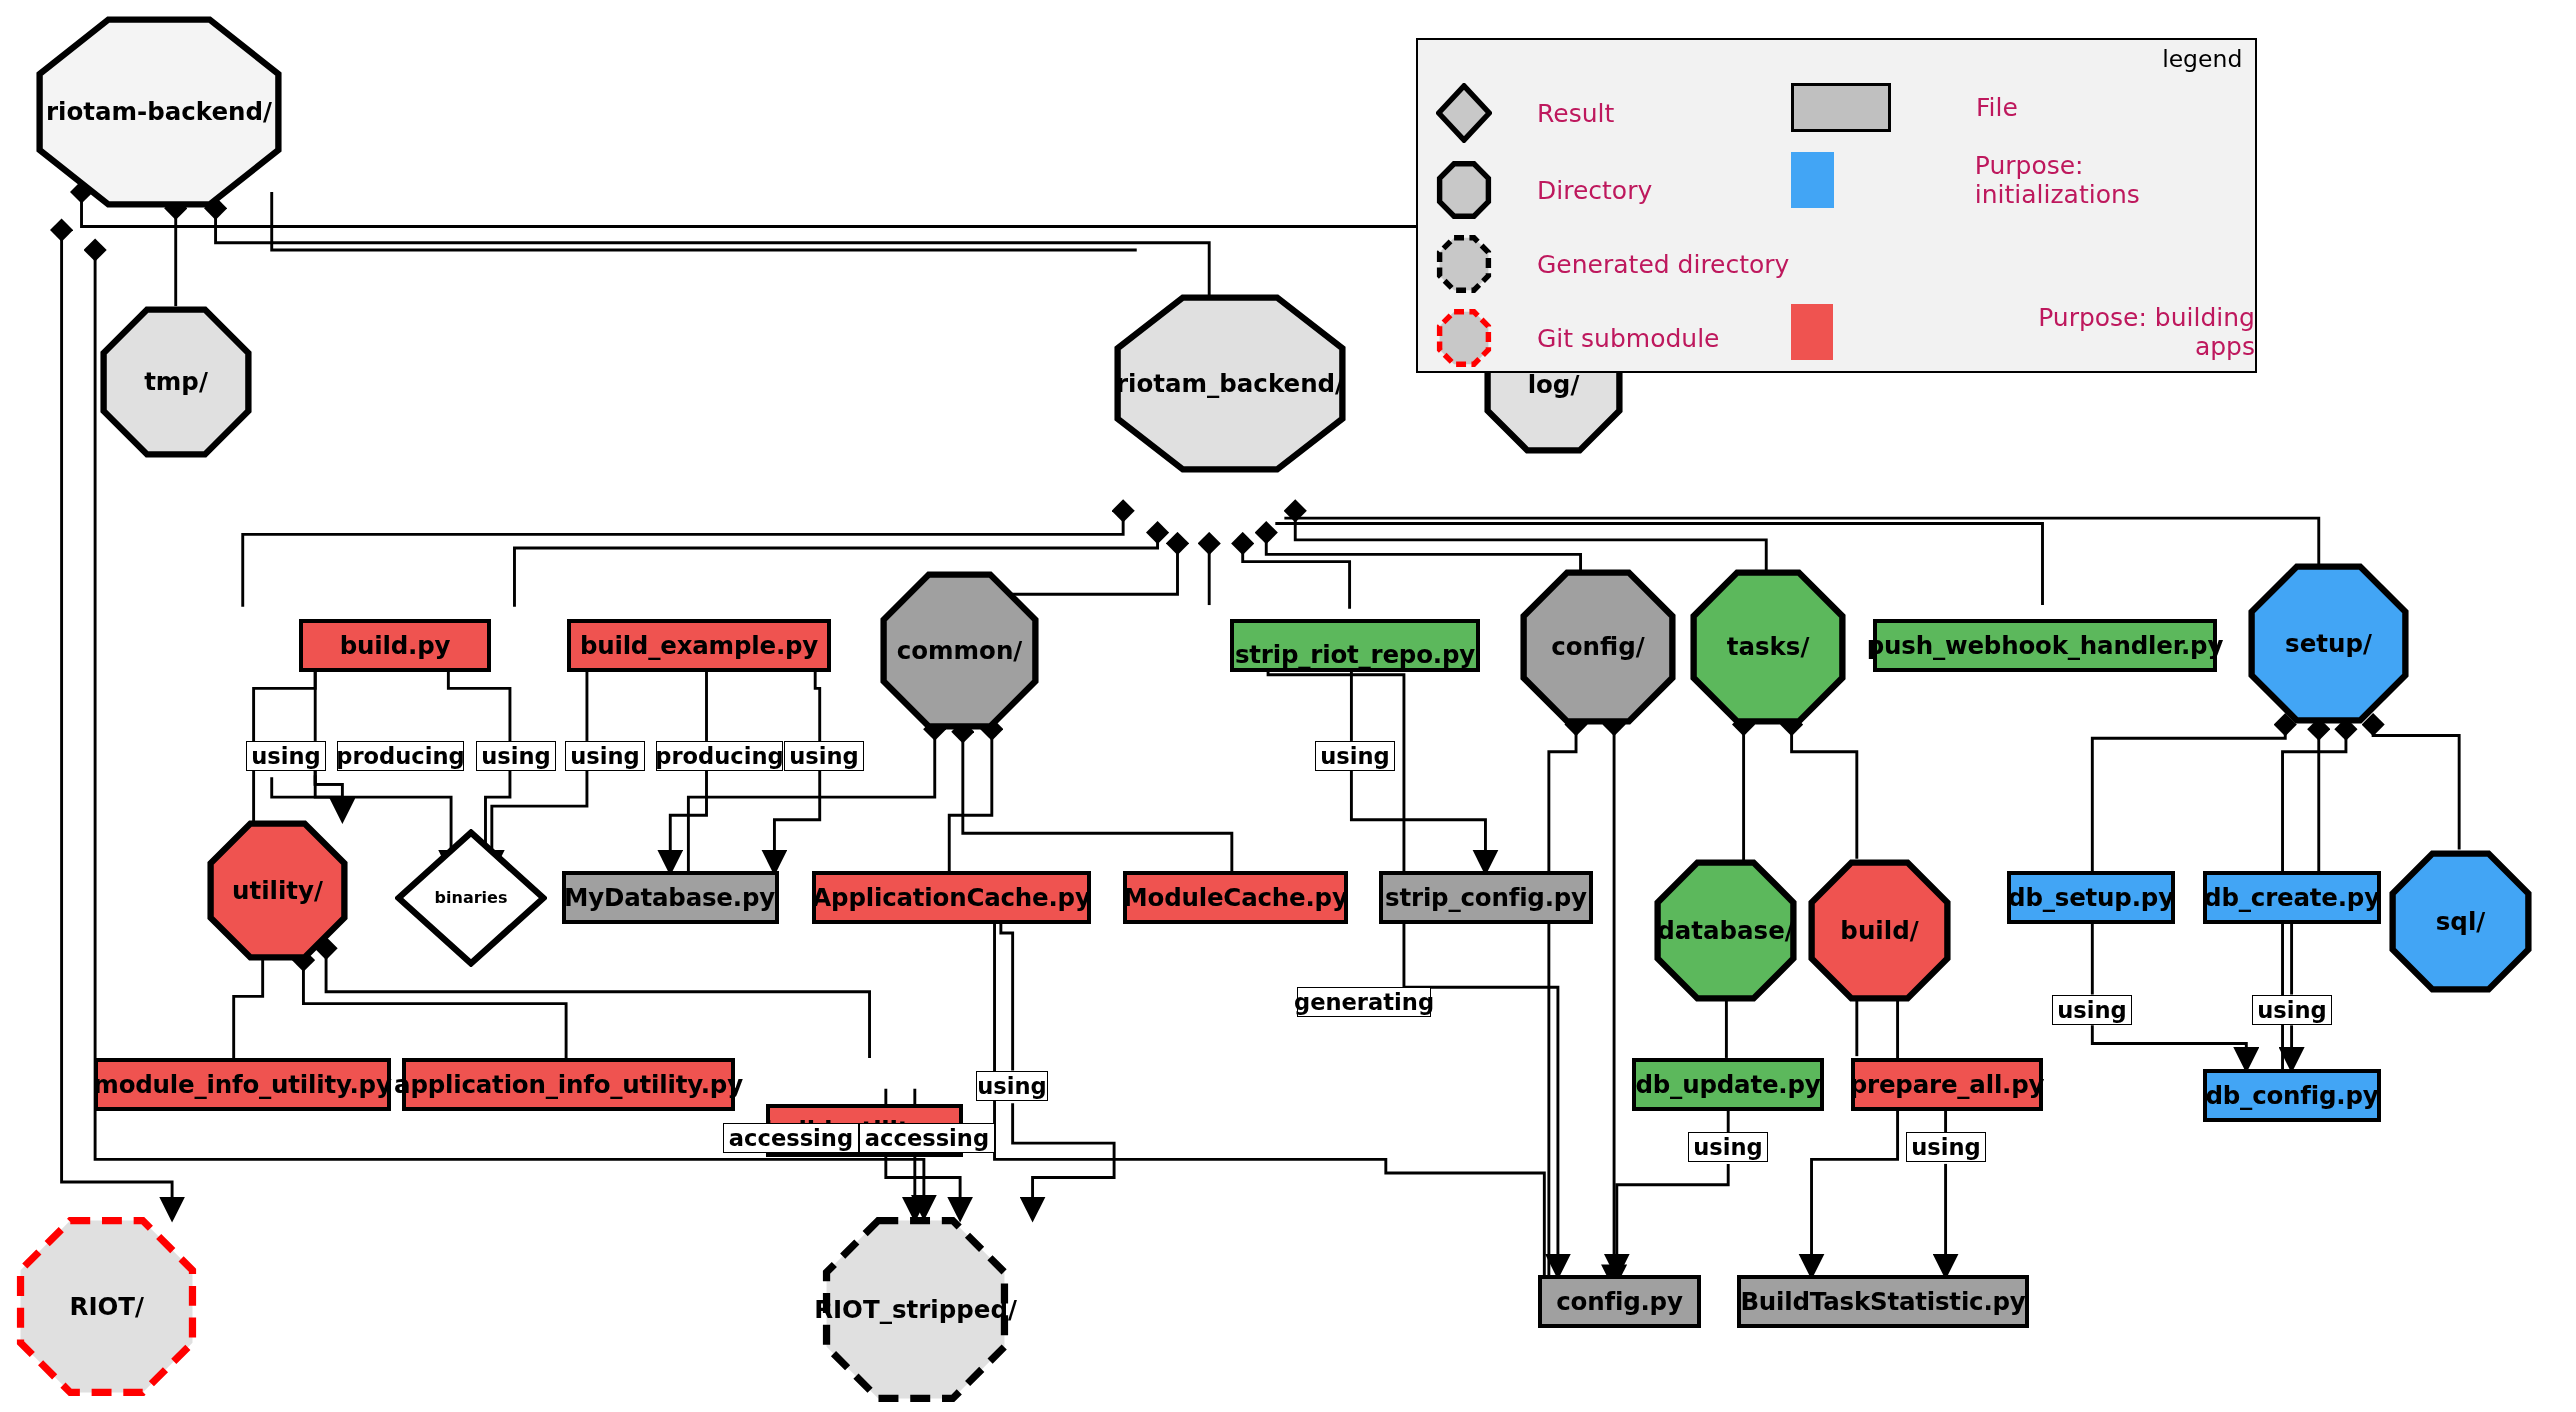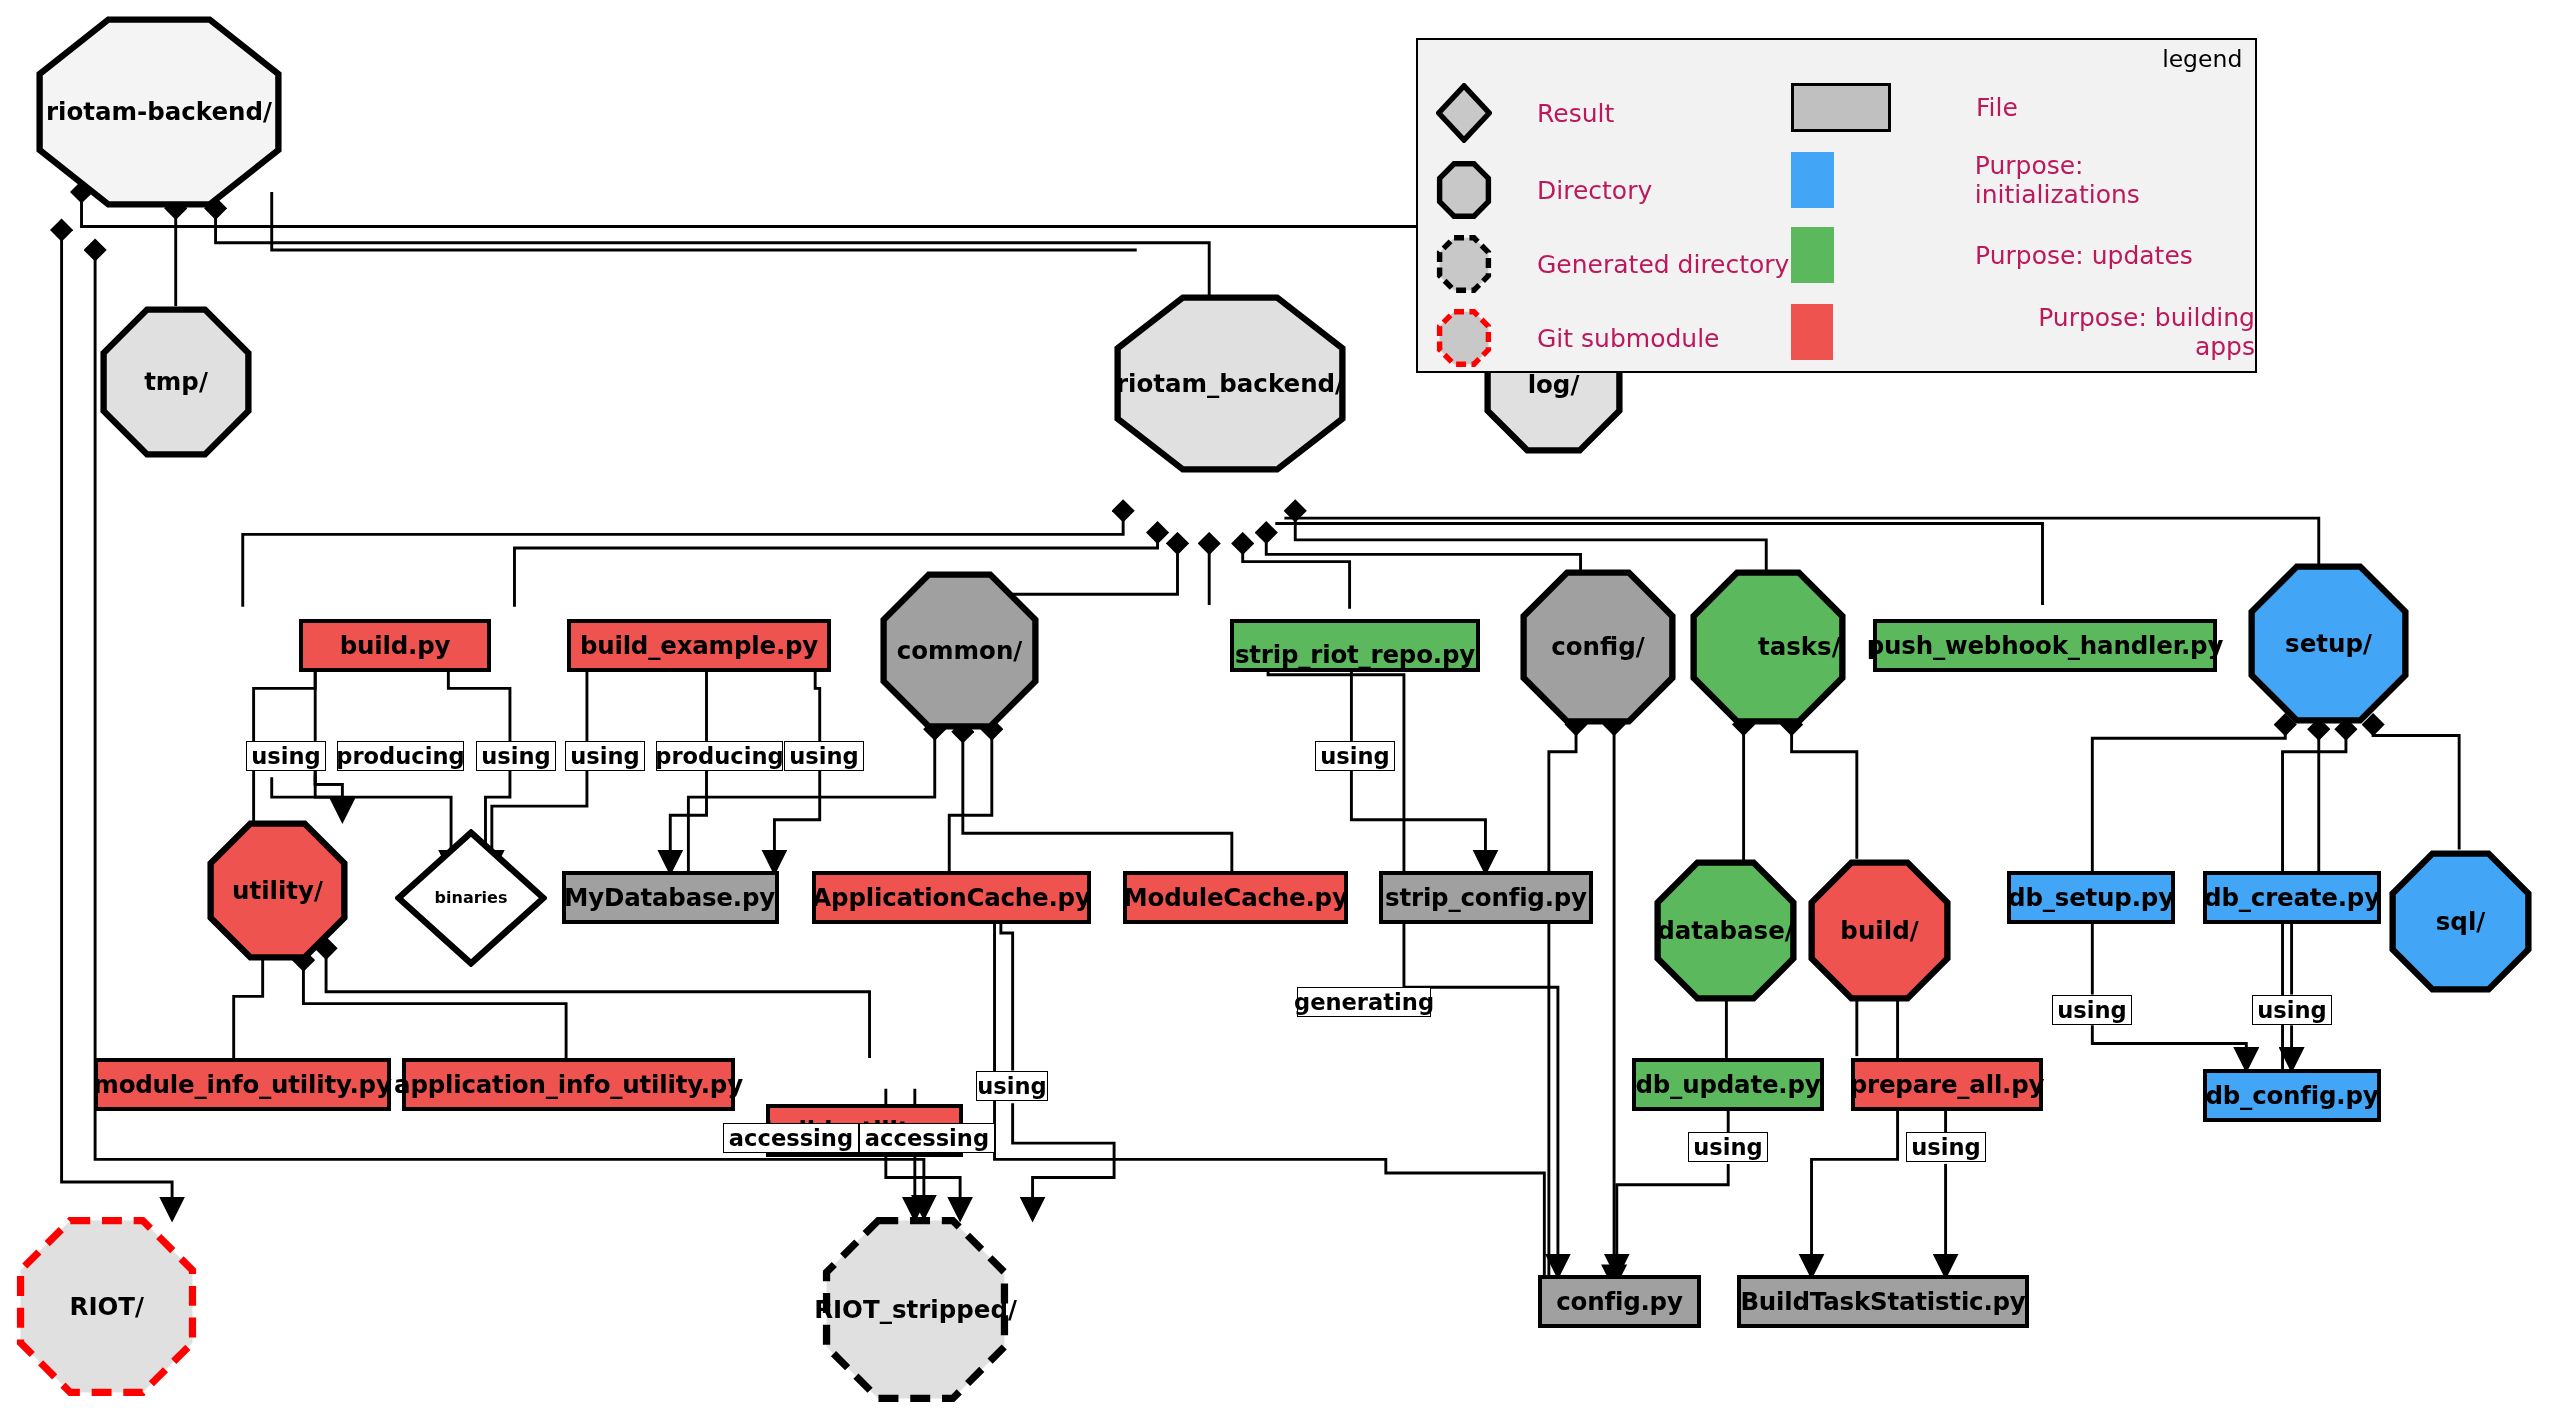--- a/index.html
+++ b/index.html
@@ -201,21 +201,21 @@
     <span>strip_riot_repo.py</span>
   </div>
 
   <div class="node oct" style="left:1520px;top:569px;width:156px;height:156px;">
     <svg class="octbody" viewBox="0 0 172 172" preserveAspectRatio="none">
       <polygon points="52,4 120,4 168,52 168,120 120,168 52,168 4,120 4,52" fill="#a0a0a0" stroke="#000" stroke-width="7"></polygon>
     </svg>
     <span class="lbl">config/</span>
   </div>
 
-  <div class="node oct" style="left:1690px;top:569px;width:156px;height:156px;justify-content:flex-end;">
+  <div class="node oct" style="left:1690px;top:569px;width:156px;height:156px;">
     <svg class="octbody" viewBox="0 0 172 172" preserveAspectRatio="none">
       <polygon points="52,4 120,4 168,52 168,120 120,168 52,168 4,120 4,52" fill="#5cb85c" stroke="#000" stroke-width="7"></polygon>
     </svg>
     <span class="lbl">tasks/</span>
   </div>
 
   <div class="node file" style="left:1873px;top:619px;width:344px;height:53px;background:#5cb85c;">
     <span>push_webhook_handler.py</span>
   </div>
 
@@ -411,24 +411,20 @@
     <div class="lrow" style="left:373px;top:43px;">
       <div class="swatch" style="width:100px;height:49px;background:#c0c0c0;"></div>
       <span class="ltxt" style="margin-left:85px;">File</span>
     </div>
 
     <div class="lrow" style="left:373px;top:111px;">
       <div class="swcolor" style="background:#42a5f5;"></div>
       <span class="ltxt" style="margin-left:141px;">Purpose: initializations</span>
     </div>
 
-    <div class="lrow" style="left:373px;top:187px;">
-      <div class="swcolor" style="background:#5cb85c;"></div>
-      <span class="ltxt" style="margin-left:141px;">Purpose: updates</span>
-    </div>
 
     <div class="lrow" style="left:373px;top:263px;">
       <div class="swcolor" style="background:#ef5350;"></div>
       <span class="ltxt" style="margin-left:141px;text-align:right;">Purpose: building apps</span>
     </div>
   </div>
 
 </div>
 
 

